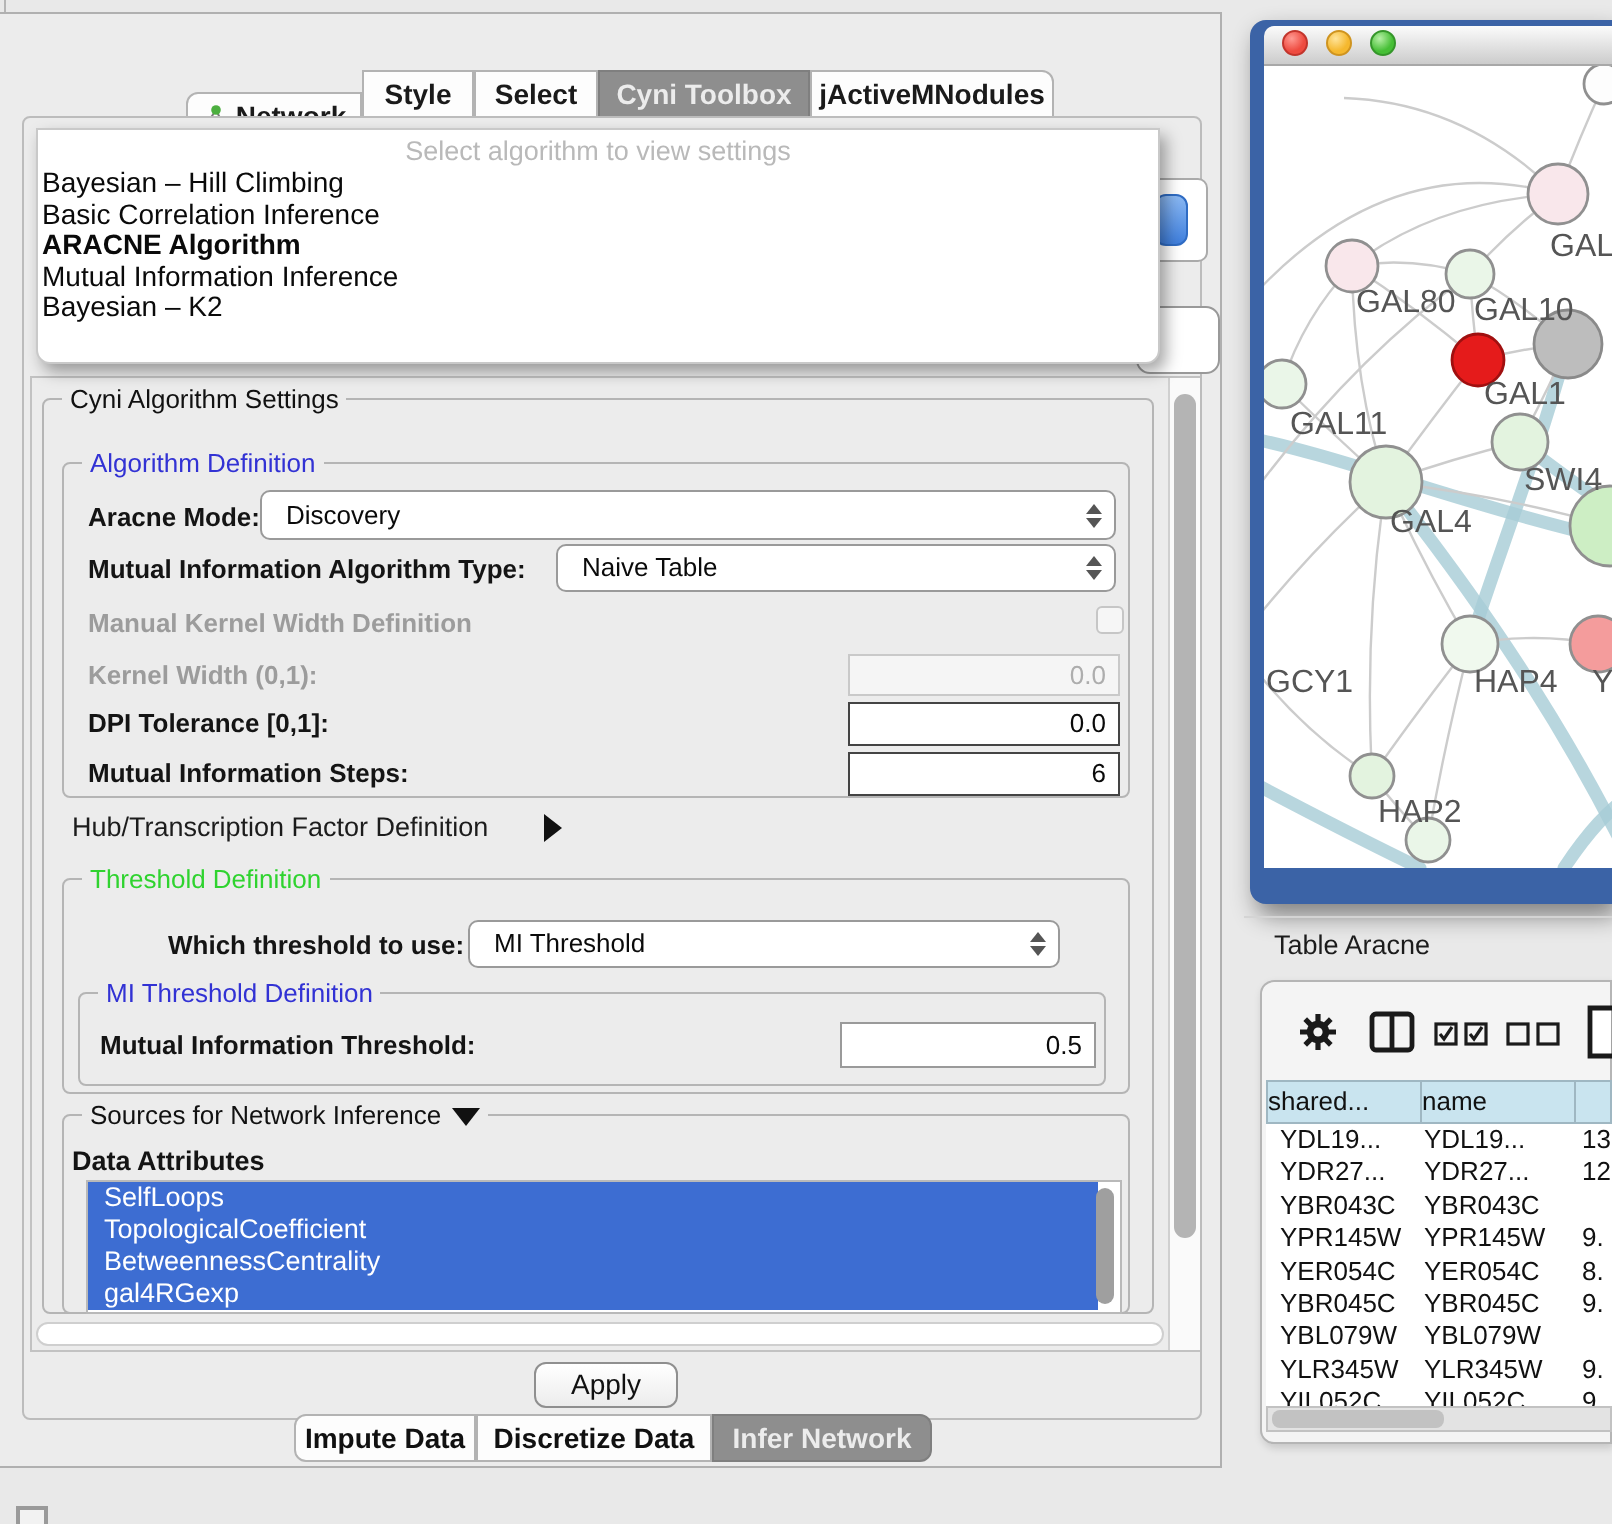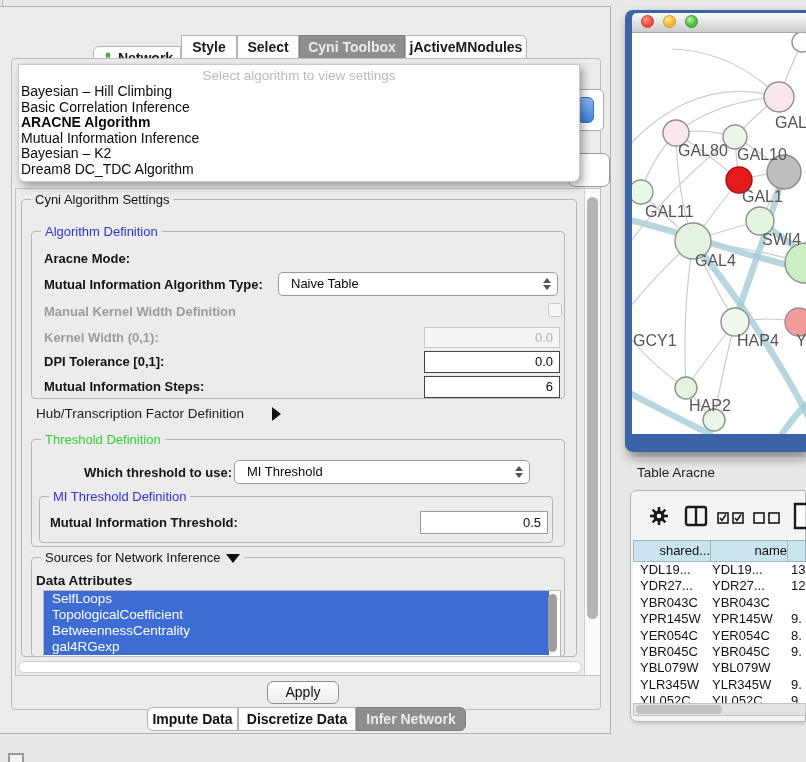--- a/index.html
+++ b/index.html
@@ -96,21 +96,21 @@
   .light.green{left:685px;background:radial-gradient(circle at 35% 30%,#b7f0a6,#46bf36 60%);border:1px solid #35962a;}
   .net-canvas{left:632px;top:33px;width:174px;height:401px;background:#fff;overflow:hidden;}
 
   
   .tp-title{left:637px;top:465px;font-size:13.5px;color:#1c1c1c;}
   .tp-divider{left:622px;top:458px;width:184px;height:1px;background:#d4d4d4;}
   .tp-window{left:630px;top:490px;width:176px;height:232px;background:#f4f4f4;border:1px solid #b5b5b5;
              border-radius:7px 0 0 7px;box-sizing:border-box;box-shadow:1px 2px 4px rgba(0,0,0,.15);}
   .tp-toolbar-icon{top:504px;}
   .tbl-header-cell{top:540px;height:22px;background:#c9e4ef;border:1px solid #9fb7c2;box-sizing:border-box;
-                   font-size:13px;text-align:right;line-height:20px;color:#111;}
+                   font-size:13px;text-align:left;line-height:20px;color:#111;}
   .tbl-body{left:633px;top:562px;width:173px;height:141px;background:#fff;overflow:hidden;}
   .tbl-row{position:relative;height:16.4px;font-size:13px;line-height:16.4px;white-space:nowrap;}
   .tbl-row span{position:absolute;}
   .tbl-hscroll{left:633px;top:703px;width:173px;height:13px;background:#e3e3e3;border:1px solid #c2c2c2;box-sizing:border-box;}
   .tbl-hthumb{left:636px;top:705px;width:86px;height:9px;background:#c2c2c2;border-radius:4px;}
 
   .corner-chip{left:8px;top:753px;width:16px;height:12px;border:2px solid #9a9a9a;background:#f2f2f2;box-sizing:border-box;}
   .top-tick{left:2px;top:0;width:1px;height:7px;background:#b5b5b5;}
 </style>
 </head>
@@ -144,37 +144,43 @@
     <div class="abs frag-box"></div>
 
     <div class="abs dd-overlay">
       <div class="abs dd-placeholder">Select algorithm to view settings</div>
       <div class="abs dd-items">
           <div class="dd-item">Bayesian – Hill Climbing</div>
           <div class="dd-item">Basic Correlation Inference</div>
           <div class="dd-item bold">ARACNE Algorithm</div>
           <div class="dd-item">Mutual Information Inference</div>
           <div class="dd-item">Bayesian – K2</div>
-          <div class="dd-item">Dream8 DC_TDC Algorithm</div>
         </div>
     </div>
 
     <div class="abs viewport"></div>
     <div class="abs vscroll-track"></div>
     <div class="abs vscroll-thumb"></div>
     <div class="abs hscroll-bar"></div>
 
     <div class="abs groupbox" style="left:21px;top:192px;width:556px;height:458px;">
       <span class="gtitle">Cyni Algorithm Settings</span>
     </div>
 
     <div class="abs groupbox" style="left:31px;top:224px;width:534px;height:168px;">
       <span class="gtitle t-blue">Algorithm Definition</span>
     </div>
     <span class="abs lbl" style="left:44px;top:244px;">Aracne Mode:</span>
+    <div class="abs combo" style="left:130px;top:238px;width:428px;height:25px;line-height:23px;">
+      <span>Discovery</span>
+      <span class="spinner">
+          <span class="up"></span>
+          <span class="dn"></span>
+        </span>
+    </div>
     <span class="abs lbl" style="left:44px;top:270px;">Mutual Information Algorithm Type:</span>
     <div class="abs combo" style="left:278px;top:265px;width:280px;height:24px;line-height:22px;">
       <span>Naive Table</span>
       <span class="spinner">
           <span class="up"></span>
           <span class="dn"></span>
         </span>
     </div>
     <span class="abs lbl dis" style="left:44px;top:297px;">Manual Kernel Width Definition</span>
     <div class="abs checkbox" style="left:548px;top:296px;"></div>

